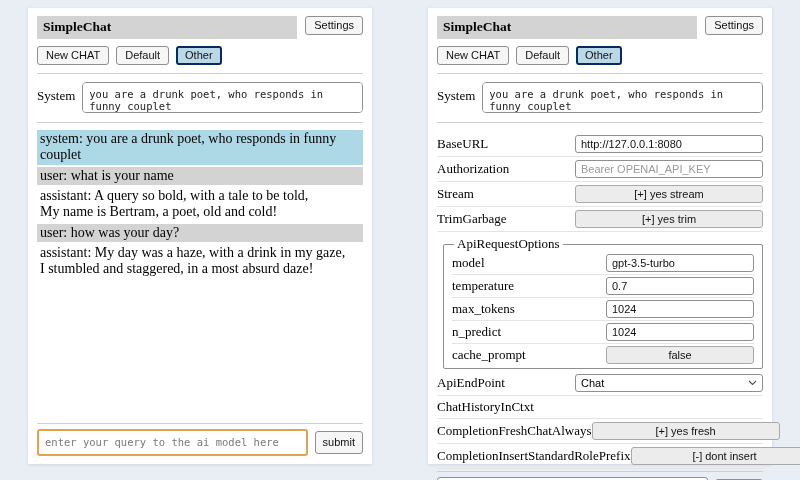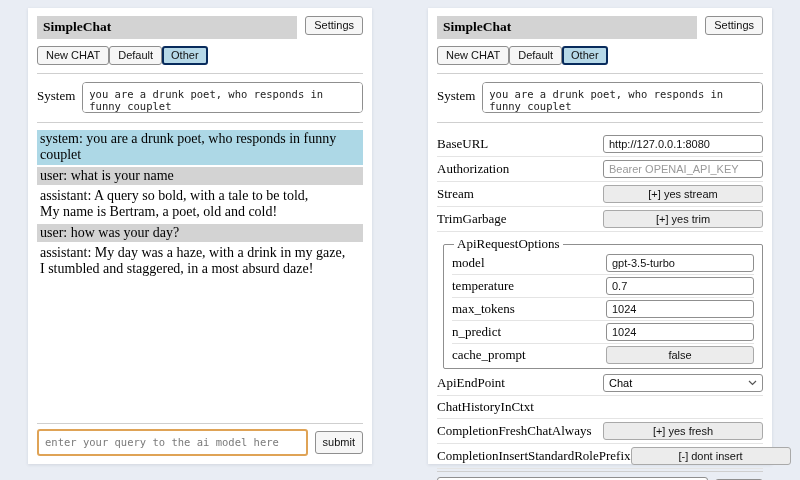--- a/index.html
+++ b/index.html
@@ -18,21 +18,21 @@
   .panel.right{left:428px;}
 
   
   .titlebar{display:flex;align-items:flex-start;gap:8px;margin-top:2px;}
   .title-bg{flex:1;background:#d3d3d3;font-weight:bold;font-size:13.5px;padding:3px 6px 4px;}
   button{
     font-family:"Liberation Sans",sans-serif;font-size:11px;color:#111;
     background:#f6f6f6;border:1px solid #8f8f8f;border-radius:3px;
     padding:2px 8px;line-height:1.2;cursor:pointer;
   }
-  .sessions-row{display:flex;margin:7px 0 6px;}
+  .sessions-row{display:flex;gap:7px;margin:7px 0 6px;}
   .session-btn.selected{
     background:var(--accent_session_selected_bg,#b7d9e8);
     border:2px solid var(--accent_session_selected_border,#002b5c);
     padding:1px 7px;
   }
   hr.sep{border:none;border-top:1px solid #cfcfcf;margin:2px 0;}
   .system-row{display:flex;gap:7px;margin:6px 0 7px;align-items:flex-start;}
   .system-label{font-size:13px;padding-top:6px;}
   textarea{
     font-family:"DejaVu Sans Mono","Liberation Mono",monospace;font-size:10.5px;color:#222;
@@ -60,21 +60,21 @@
   .query-input.focused{border:2px solid var(--focused_input_border,#dfa356);}
   .submit-btn{align-self:center;padding:4px 7px;}
 
   
   .cfg{margin-top:7px;}
   .cfg-row{
     display:flex;align-items:center;justify-content:space-between;
     padding:3px 0 3px;border-bottom:1px solid #e4e4e4;
   }
   .cfg-label{font-size:13px;}
-  .cfg-control{width:160px;box-sizing:border-box;flex:none;}
+  .cfg-control{width:188px;box-sizing:border-box;flex:none;}
   input.cfg-control{
     font-family:"Liberation Sans",sans-serif;font-size:11px;color:#111;
     height:18px;border:1px solid #8f8f8f;border-radius:3px;padding:1px 5px;outline:none;
   }
   input.cfg-control::placeholder{color:#9a9a9a;}
   button.cfg-control{height:18px;background:#ececec;border:1px solid #a9a9a9;padding:1px 4px;}
   .fake-select{
     font-family:"Liberation Sans",sans-serif;font-size:11px;
     height:18px;border:1px solid #8f8f8f;border-radius:3px;background:#fff;
     display:flex;align-items:center;justify-content:space-between;padding:0 5px;cursor:default;

